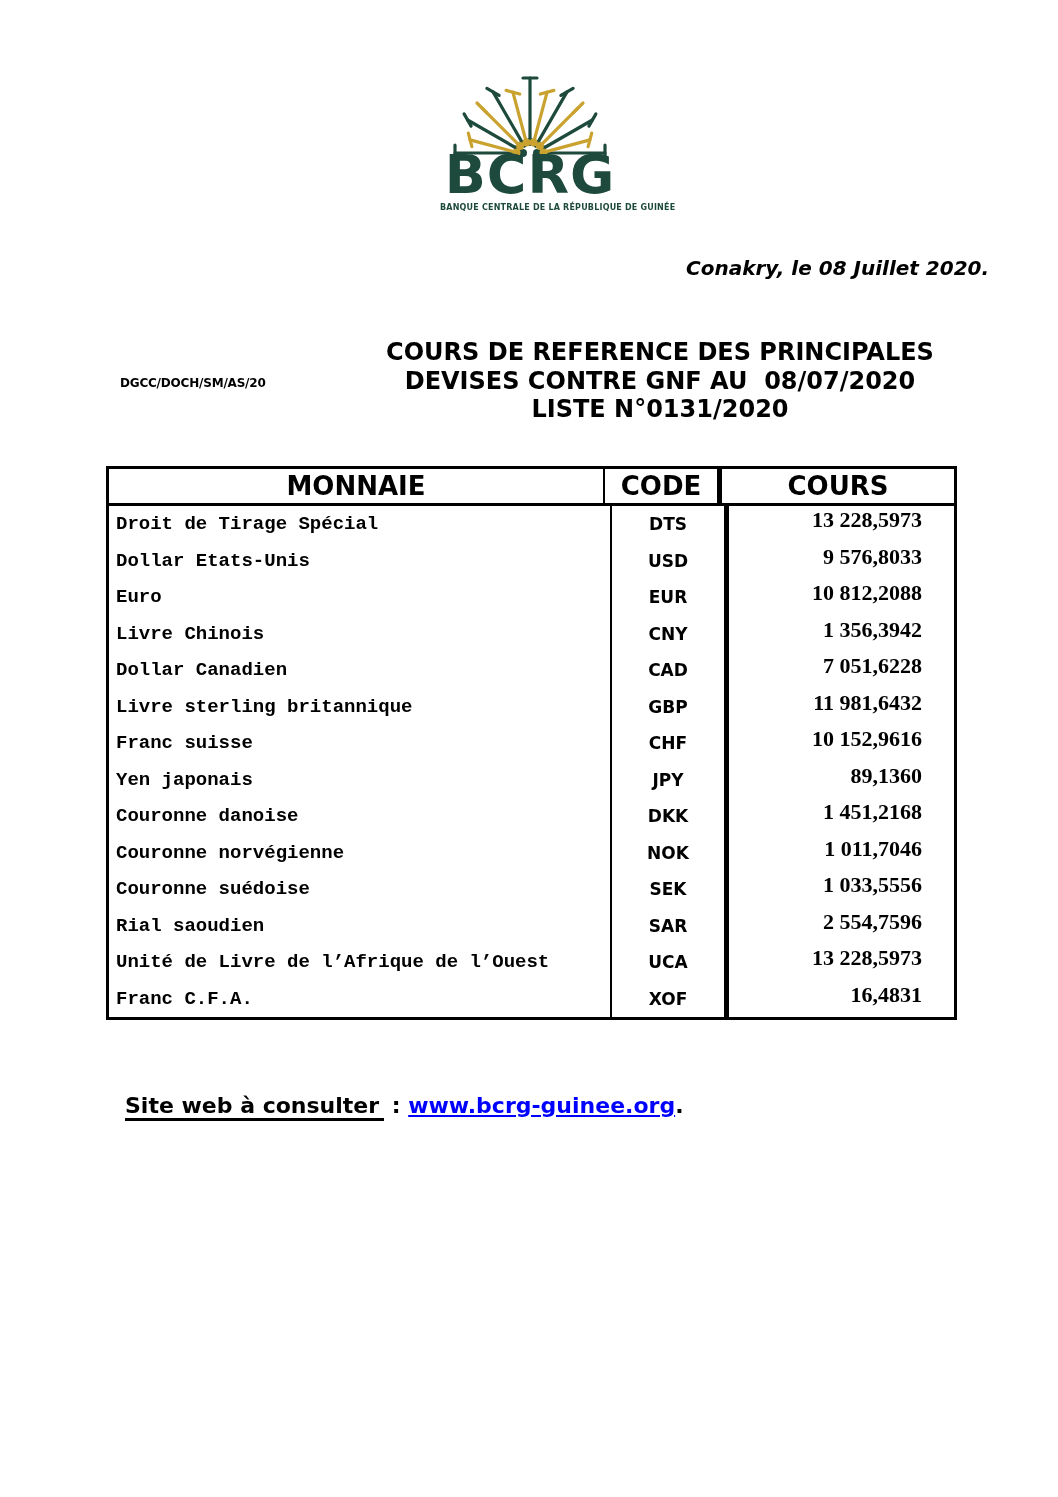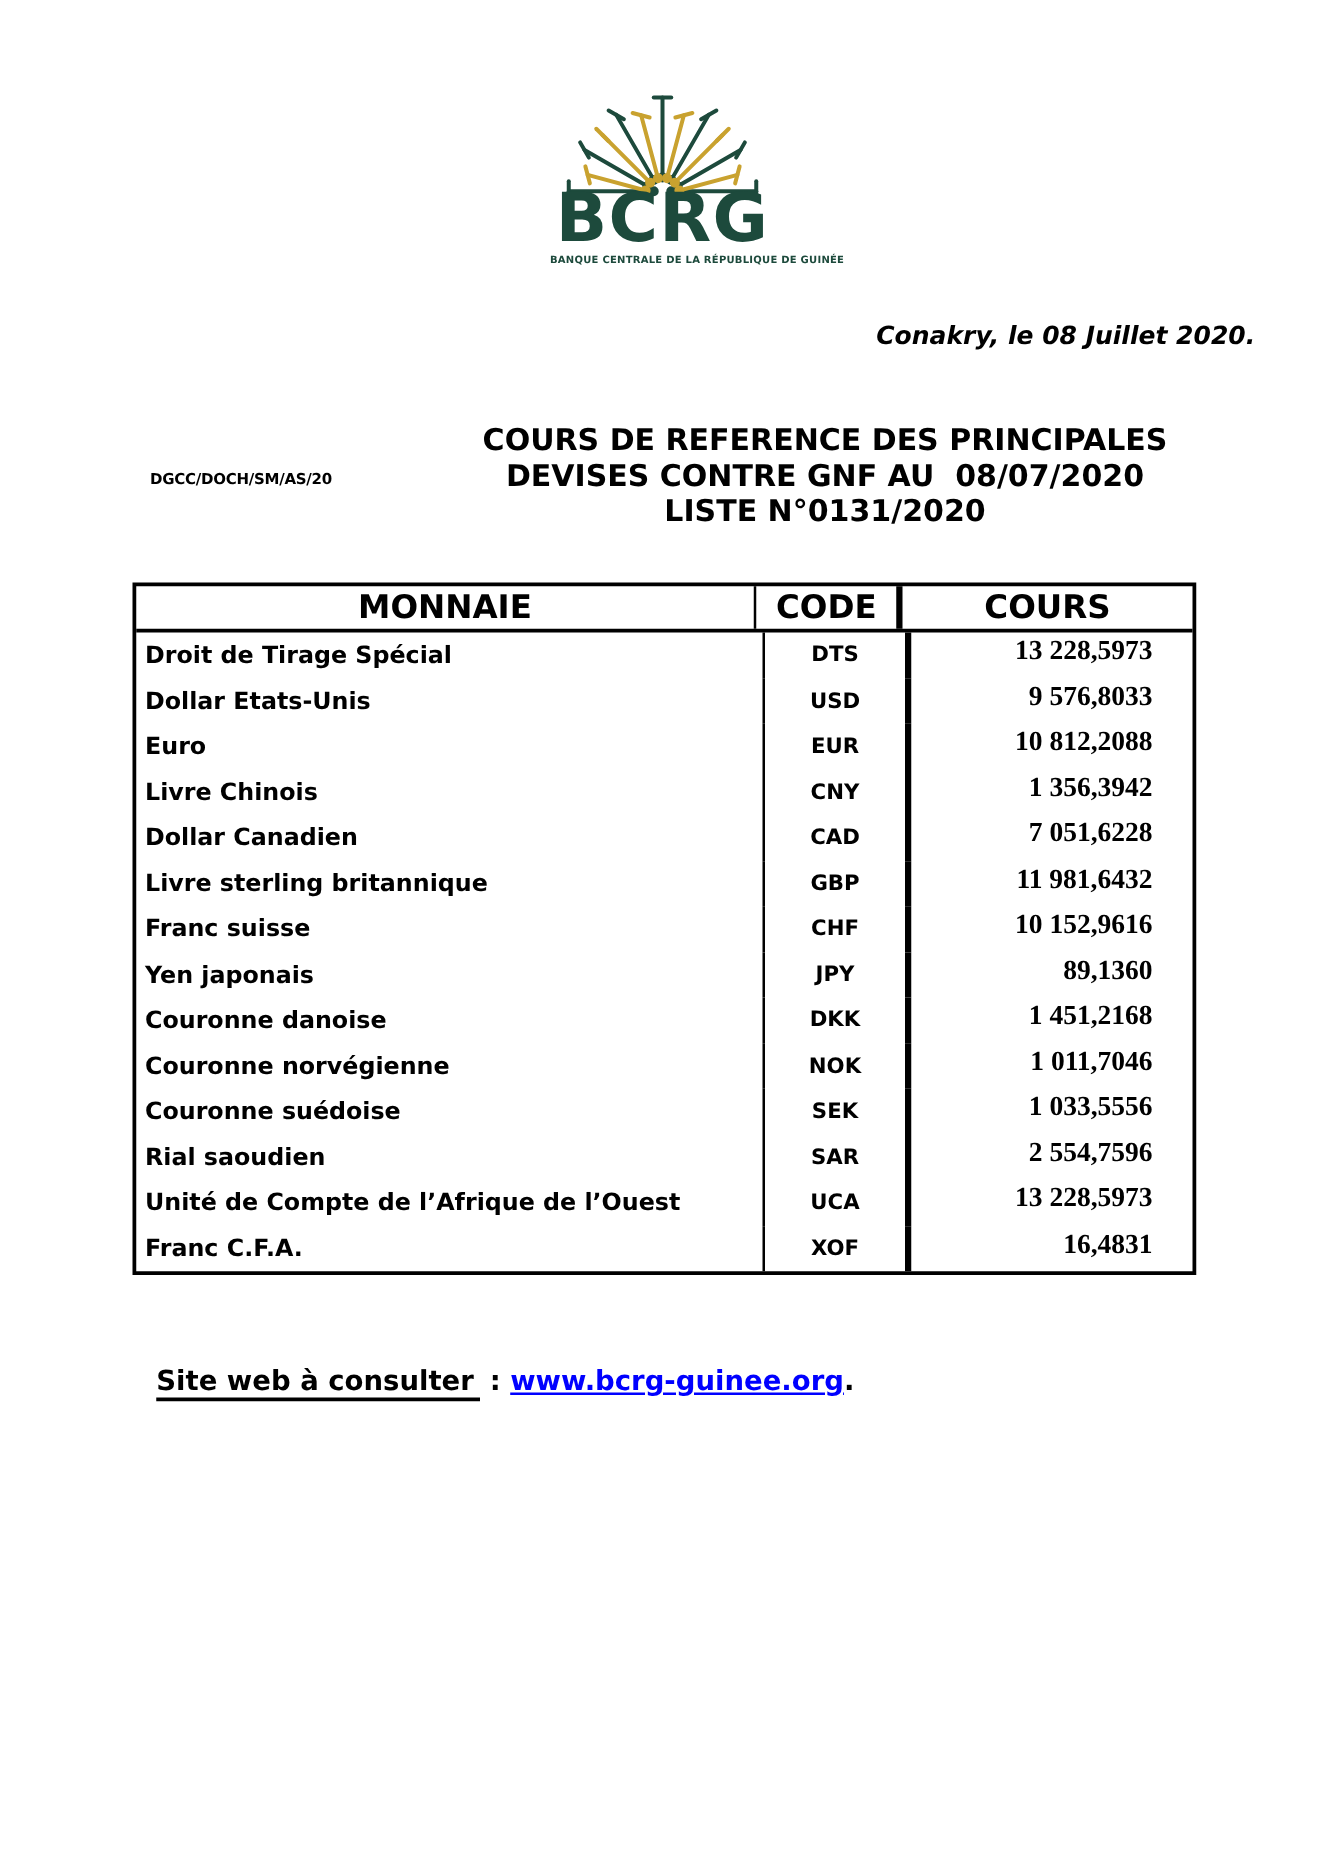--- a/index.html
+++ b/index.html
@@ -27,21 +27,21 @@
     margin-top: 4px;
     font-size: 8px;
     font-weight: bold;
     letter-spacing: 0.2px;
     white-space: nowrap;
     color: #1D4A3C;
   }
   
   .dateline {
     position: absolute; left: 686px; top: 256px;
-    font-size: 20px; font-weight: bold; font-style: italic; margin-left: 15px;
+    font-size: 20px; font-weight: bold; font-style: italic;
   }
   
   .ref-code {
     position: absolute; left: 120px; top: 376px;
     font-size: 12px; font-weight: bold; letter-spacing: -0.2px;
   }
   
   .doc-title {
     position: absolute; left: 330px; top: 338px; width: 660px;
     text-align: center; font-size: 24px; font-weight: bold; line-height: 28.5px;
@@ -63,21 +63,21 @@
   .c-code {
     width: 112px; border-right: 5px solid #000; align-self: stretch;
     display: flex; align-items: center; justify-content: center;
   }
   .c-cours {
     flex: 1; align-self: stretch;
     display: flex; align-items: center; justify-content: flex-end; padding-right: 32px;
   }
   .thead .c-monnaie { justify-content: center; padding-left: 0; }
   .th { font-size: 26px; font-weight: bold; }
-  .td-monnaie { font-size: 19px; font-weight: bold; }
+  .td-monnaie { font-size: 19px; font-weight: bold; font-family: Liberation Mono, monospace; }
   .td-code { font-size: 17px; font-weight: bold; }
   .td-cours {
     font-family: "Liberation Serif", serif;
     font-size: 22px; font-weight: bold;
     transform: translateY(-4px);
     white-space: pre;
   }
   
   .website {
     position: absolute; left: 125px; top: 1046px;
@@ -216,21 +216,21 @@
         <div class="c-monnaie td-monnaie">Couronne suédoise</div>
         <div class="c-code td-code">SEK</div>
         <div class="c-cours td-cours">1 033,5556</div>
       </div>
         <div class="t-row">
         <div class="c-monnaie td-monnaie">Rial saoudien</div>
         <div class="c-code td-code">SAR</div>
         <div class="c-cours td-cours">2 554,7596</div>
       </div>
         <div class="t-row">
-        <div class="c-monnaie td-monnaie">Unité de Compte de l’Afrique de l’Ouest</div>
+        <div class="c-monnaie td-monnaie">Unité de Livre de l’Afrique de l’Ouest</div>
         <div class="c-code td-code">UCA</div>
         <div class="c-cours td-cours">13 228,5973</div>
       </div>
         <div class="t-row">
         <div class="c-monnaie td-monnaie">Franc C.F.A.</div>
         <div class="c-code td-code">XOF</div>
         <div class="c-cours td-cours">16,4831</div>
       </div>
       </div>
   </div>

